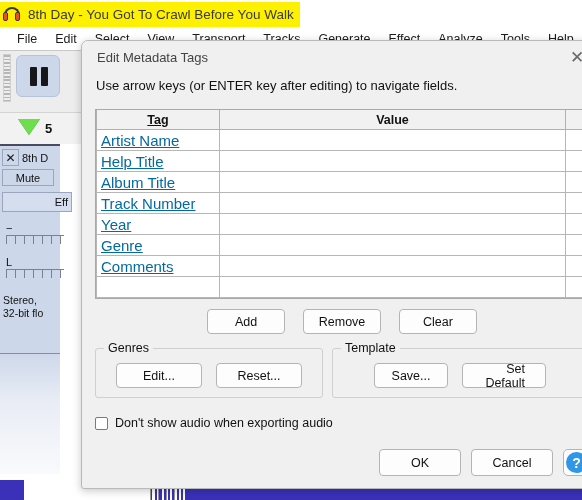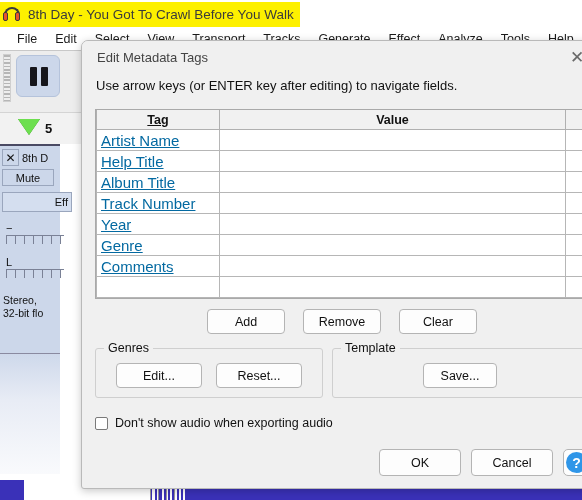--- a/index.html
+++ b/index.html
@@ -707,20 +707,21 @@
     <div class="group-buttons">
       <div class="btn" id="btn-genres-edit">Edit...</div>
       <div class="btn" id="btn-genres-reset">Reset...</div>
     </div>
   </div>
 
   <div class="groupbox" id="template-group">
     <span class="group-title">Template</span>
     <div class="group-buttons">
       <div class="btn" id="btn-tpl-save">Save...</div>
+      <div class="btn" id="btn-tpl-setdefault">Set Default</div>
     </div>
   </div>
 
   <div id="dont-show-row">
     <span id="dont-show-checkbox"></span>
     <span id="dont-show-label">Don't show audio when exporting audio</span>
   </div>
 
   <div id="dialog-footer">
     <div class="btn" id="btn-ok">OK</div>

